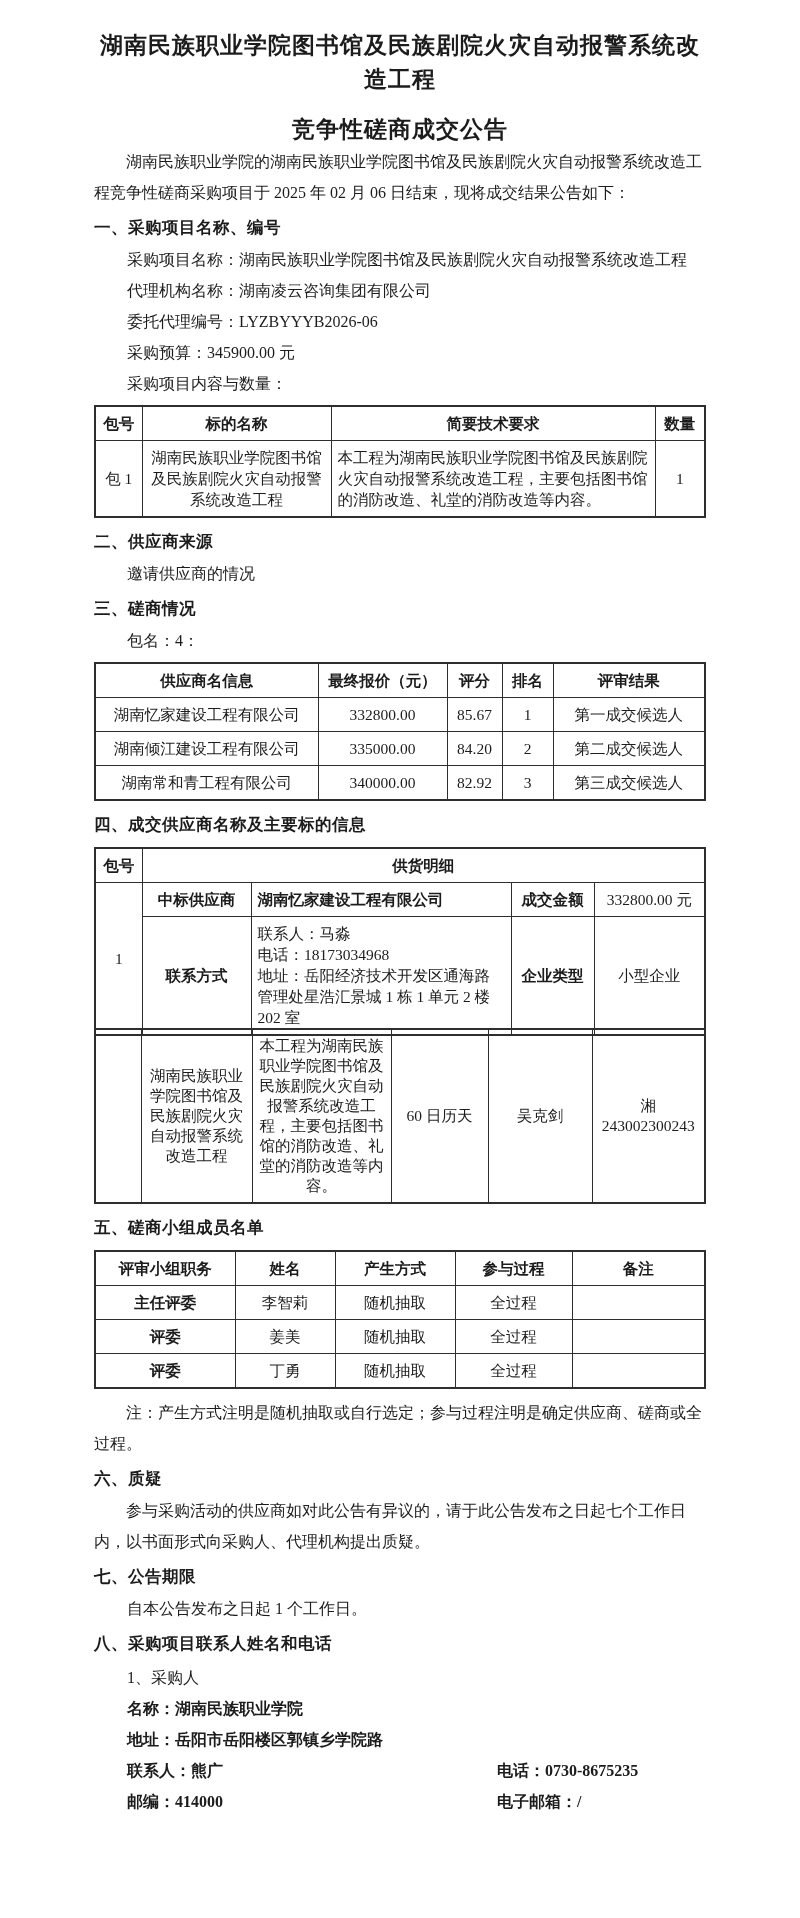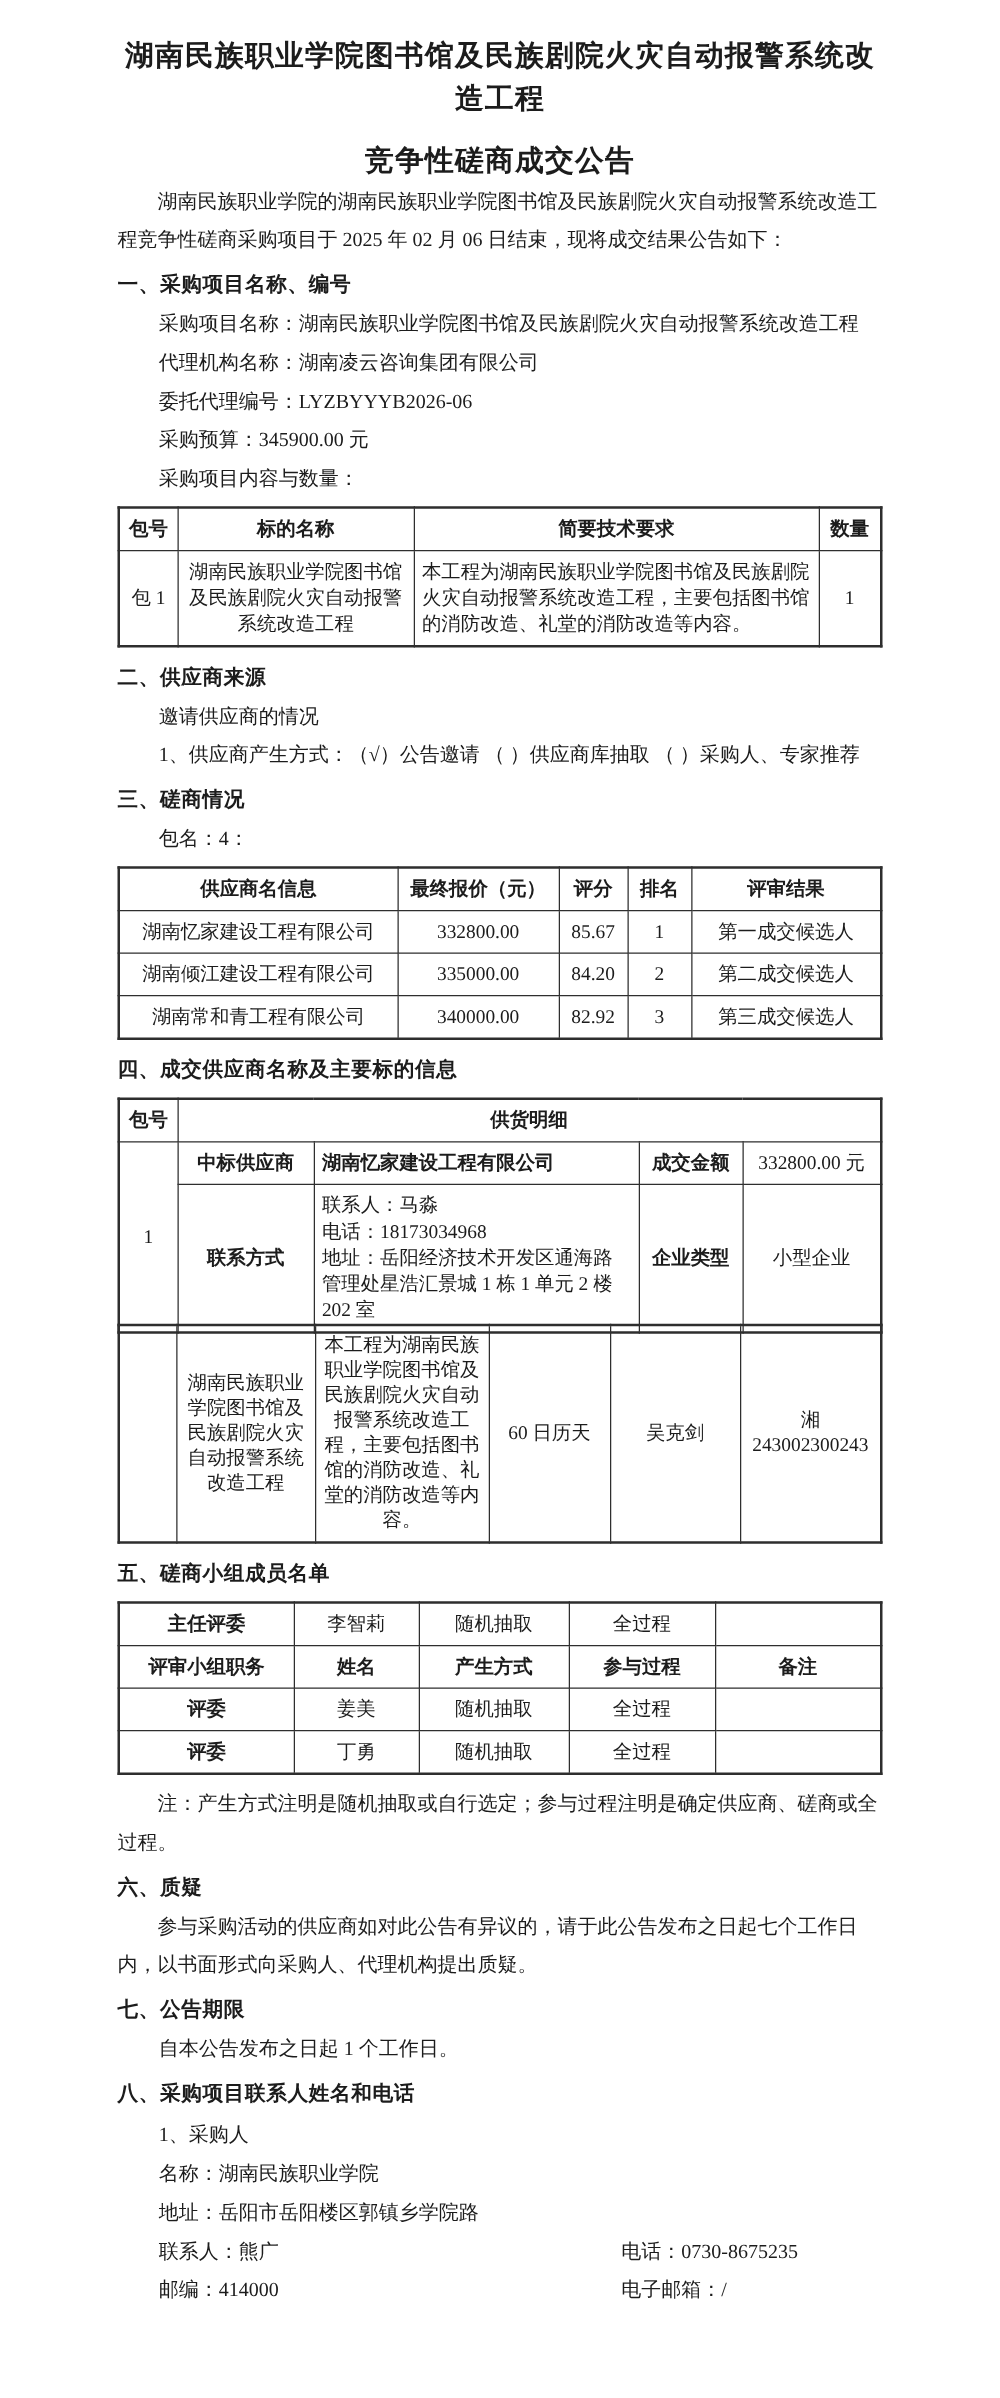--- a/index.html
+++ b/index.html
@@ -25,21 +25,21 @@
   th,td { border:1px solid #2e2e2e; padding:6px 6px; text-align:center;
           font-size:15.5px; line-height:21px; vertical-align:middle; word-break:break-word; }
   table { border:2px solid #2e2e2e; }
   th { font-weight:bold; }
   .bold { font-weight:bold; }
   .left { text-align:left; }
   .t4b { margin-top:-8px; border-top:2px solid #2e2e2e; }
   .small-lines td { line-height:20px; }
 
   .contact-block { margin-top:2px; }
-  .crow { display:flex; line-height:31px; }
+  .crow { display:flex; line-height:31px;font-weight:bold; }
   .crow .cl { width:403px; padding-left:33px; }
   .crow .cr { flex:1; }
   .sub-title { padding-left:33px; line-height:31px; }
 </style>
 </head>
 <body>
 
 <div class="page">
 
   <div class="title">湖南民族职业学院图书馆及民族剧院火灾自动报警系统改造工程</div>
@@ -72,21 +72,20 @@
       <td>包 1</td>
       <td>湖南民族职业学院图书馆及民族剧院火灾自动报警系统改造工程</td>
       <td class="left">本工程为湖南民族职业学院图书馆及民族剧院火灾自动报警系统改造工程，主要包括图书馆的消防改造、礼堂的消防改造等内容。</td>
       <td>1</td>
     </tr>
   </tbody>
     </table>
 
   <div class="heading">二、供应商来源</div>
   <div class="indent">邀请供应商的情况</div>
-  <div class="indent">1、供应商产生方式：（√）公告邀请 （ ）供应商库抽取 （ ）采购人、专家推荐</div>
 
   <div class="heading">三、磋商情况</div>
   <div class="indent">包名：4：</div>
 
   <table>
     <colgroup>
         <col style="width:223px">
         <col style="width:129px">
         <col style="width:55px">
         <col style="width:51px">
@@ -185,34 +184,34 @@
   <table>
     <colgroup>
         <col style="width:140px">
         <col style="width:100px">
         <col style="width:120px">
         <col style="width:117px">
         <col style="width:133px">
       </colgroup>
     <tbody>
         <tr>
-      <td class="bold">主任评委</td>
-      <td>李智莉</td>
-      <td>随机抽取</td>
-      <td>全过程</td>
-      <td></td>
-    </tr>
-    <tr>
       <th>评审小组职务</th>
       <th>姓名</th>
       <th>产生方式</th>
       <th>参与过程</th>
       <th>备注</th>
     </tr>
     <tr>
+      <td class="bold">主任评委</td>
+      <td>李智莉</td>
+      <td>随机抽取</td>
+      <td>全过程</td>
+      <td></td>
+    </tr>
+    <tr>
       <td class="bold">评委</td>
       <td>姜美</td>
       <td>随机抽取</td>
       <td>全过程</td>
       <td></td>
     </tr>
     <tr>
       <td class="bold">评委</td>
       <td>丁勇</td>
       <td>随机抽取</td>

